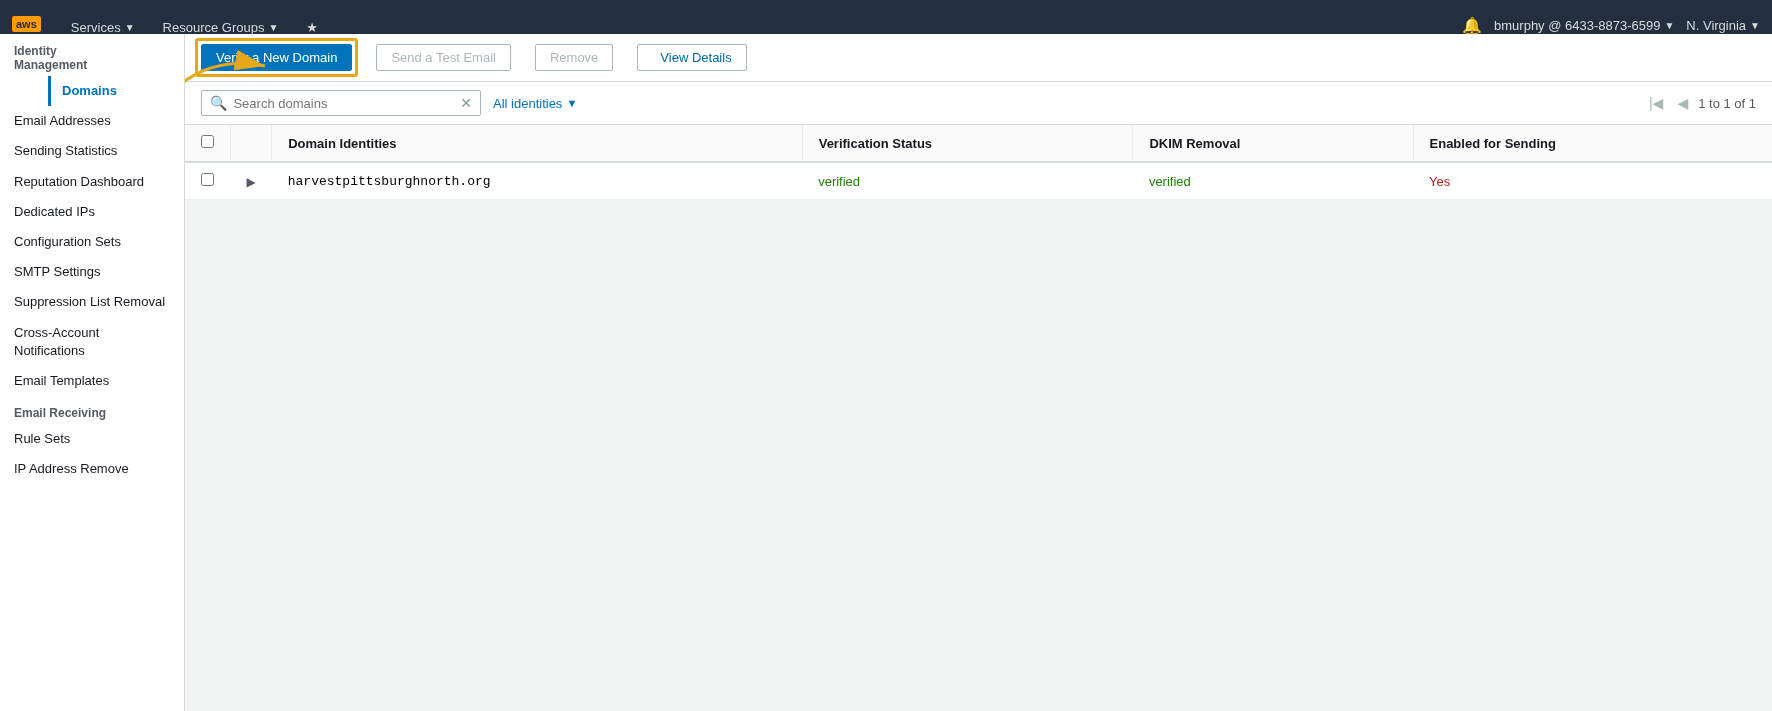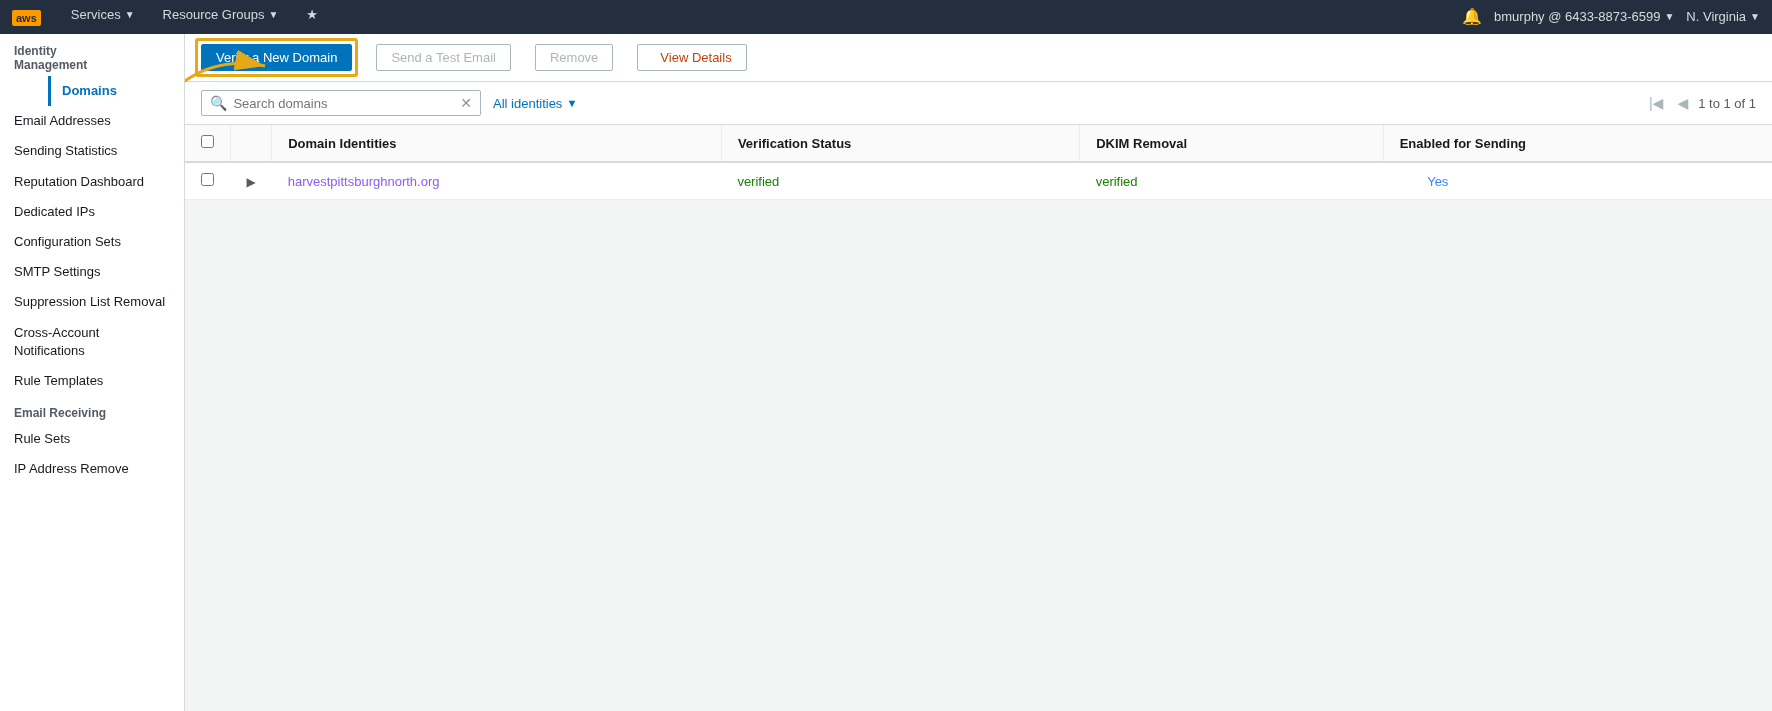--- a/index.html
+++ b/index.html
@@ -3,22 +3,22 @@
   <meta charset="utf-8">
   <style>
     * { margin: 0; padding: 0; box-sizing: border-box; }
     body { font-family: 'Amazon Ember', Arial, sans-serif; font-size: 13px; background: #f2f3f3; color: #16191f; }
 
     
     .top-nav {
       background: #232f3e;
       height: 34px;
       display: flex;
-      align-items: flex-end;
-      padding: 8px 12px;
+      align-items: flex-start;
+      padding: 16px 12px;
       gap: 16px;
       position: relative;
     }
     .aws-logo {
       display: flex;
       align-items: center;
       gap: 4px;
       color: #ff9900;
       font-weight: bold;
       font-size: 18px;
@@ -233,22 +233,22 @@
     .checkbox-col { width: 32px; }
     .expand-col { width: 24px; }
     .expand-btn {
       background: none;
       border: none;
       cursor: pointer;
       color: #545b64;
       font-size: 12px;
     }
     .status-verified { color: #1d8102; }
-    .domain-link { color: #8b5cf6; cursor: pointer; text-decoration: none; }
-    .yes-text { color: #3b82f6; margin-left: 28px; }
+    .domain-link { color: #000000; cursor: pointer; text-decoration: none; font-family: Liberation Mono, monospace; }
+    .yes-text { color: #b91c1c; }
 
     
     .verify-btn-wrapper {
       position: relative;
       display: inline-block;
     }
     .highlight-box {
       position: absolute;
       top: -6px;
       left: -6px;
@@ -309,37 +309,37 @@
     <div class="sidebar-item active">Domains</div>
     <div class="sidebar-item">Email Addresses</div>
 
     <div class="sidebar-item">Sending Statistics</div>
     <div class="sidebar-item">Reputation Dashboard</div>
     <div class="sidebar-item">Dedicated IPs</div>
     <div class="sidebar-item">Configuration Sets</div>
     <div class="sidebar-item">SMTP Settings</div>
     <div class="sidebar-item">Suppression List Removal</div>
     <div class="sidebar-item">Cross-Account<br>Notifications</div>
-    <div class="sidebar-item">Rule Templates</div>
+    <div class="sidebar-item">Email Templates</div>
 
     <div class="sidebar-group-label">Email Receiving</div>
     <div class="sidebar-item">Rule Sets</div>
     <div class="sidebar-item">IP Address Remove</div>
   </div>
 
   <div class="main">
 
     <div class="toolbar" style="position:relative;gap:24px;">
       <div class="verify-btn-wrapper">
         <div class="highlight-box"></div>
         <button class="btn-primary">Verify a New Domain</button>
       </div>
       <button class="btn-secondary" data-disabled="true" style="color:#aab7b8;">Send a Test Email</button>
       <button class="btn-secondary" data-disabled="true" style="color:#aab7b8;">Remove</button>
-      <button class="btn-secondary" data-disabled="true" style="color:#c2410c;padding-left:22px;">View Details</button>
+      <button class="btn-secondary" data-disabled="true" style="color:#0369a1;padding-left:22px;">View Details</button>
 
       <svg class="arrow-overlay" width="220" height="90" style="top:-10px; left:-80px;">
         <defs>
           <marker id="arrowhead" markerWidth="10" markerHeight="7" refX="10" refY="3.5" orient="auto">
             <polygon points="0 0, 10 3.5, 0 7" fill="#e6a817"></polygon>
           </marker>
         </defs>
         <path d="M 60,75 Q 100,30 160,42" stroke="#e6a817" stroke-width="3" fill="none" marker-end="url(#arrowhead)"></path>
       </svg>
     </div>

